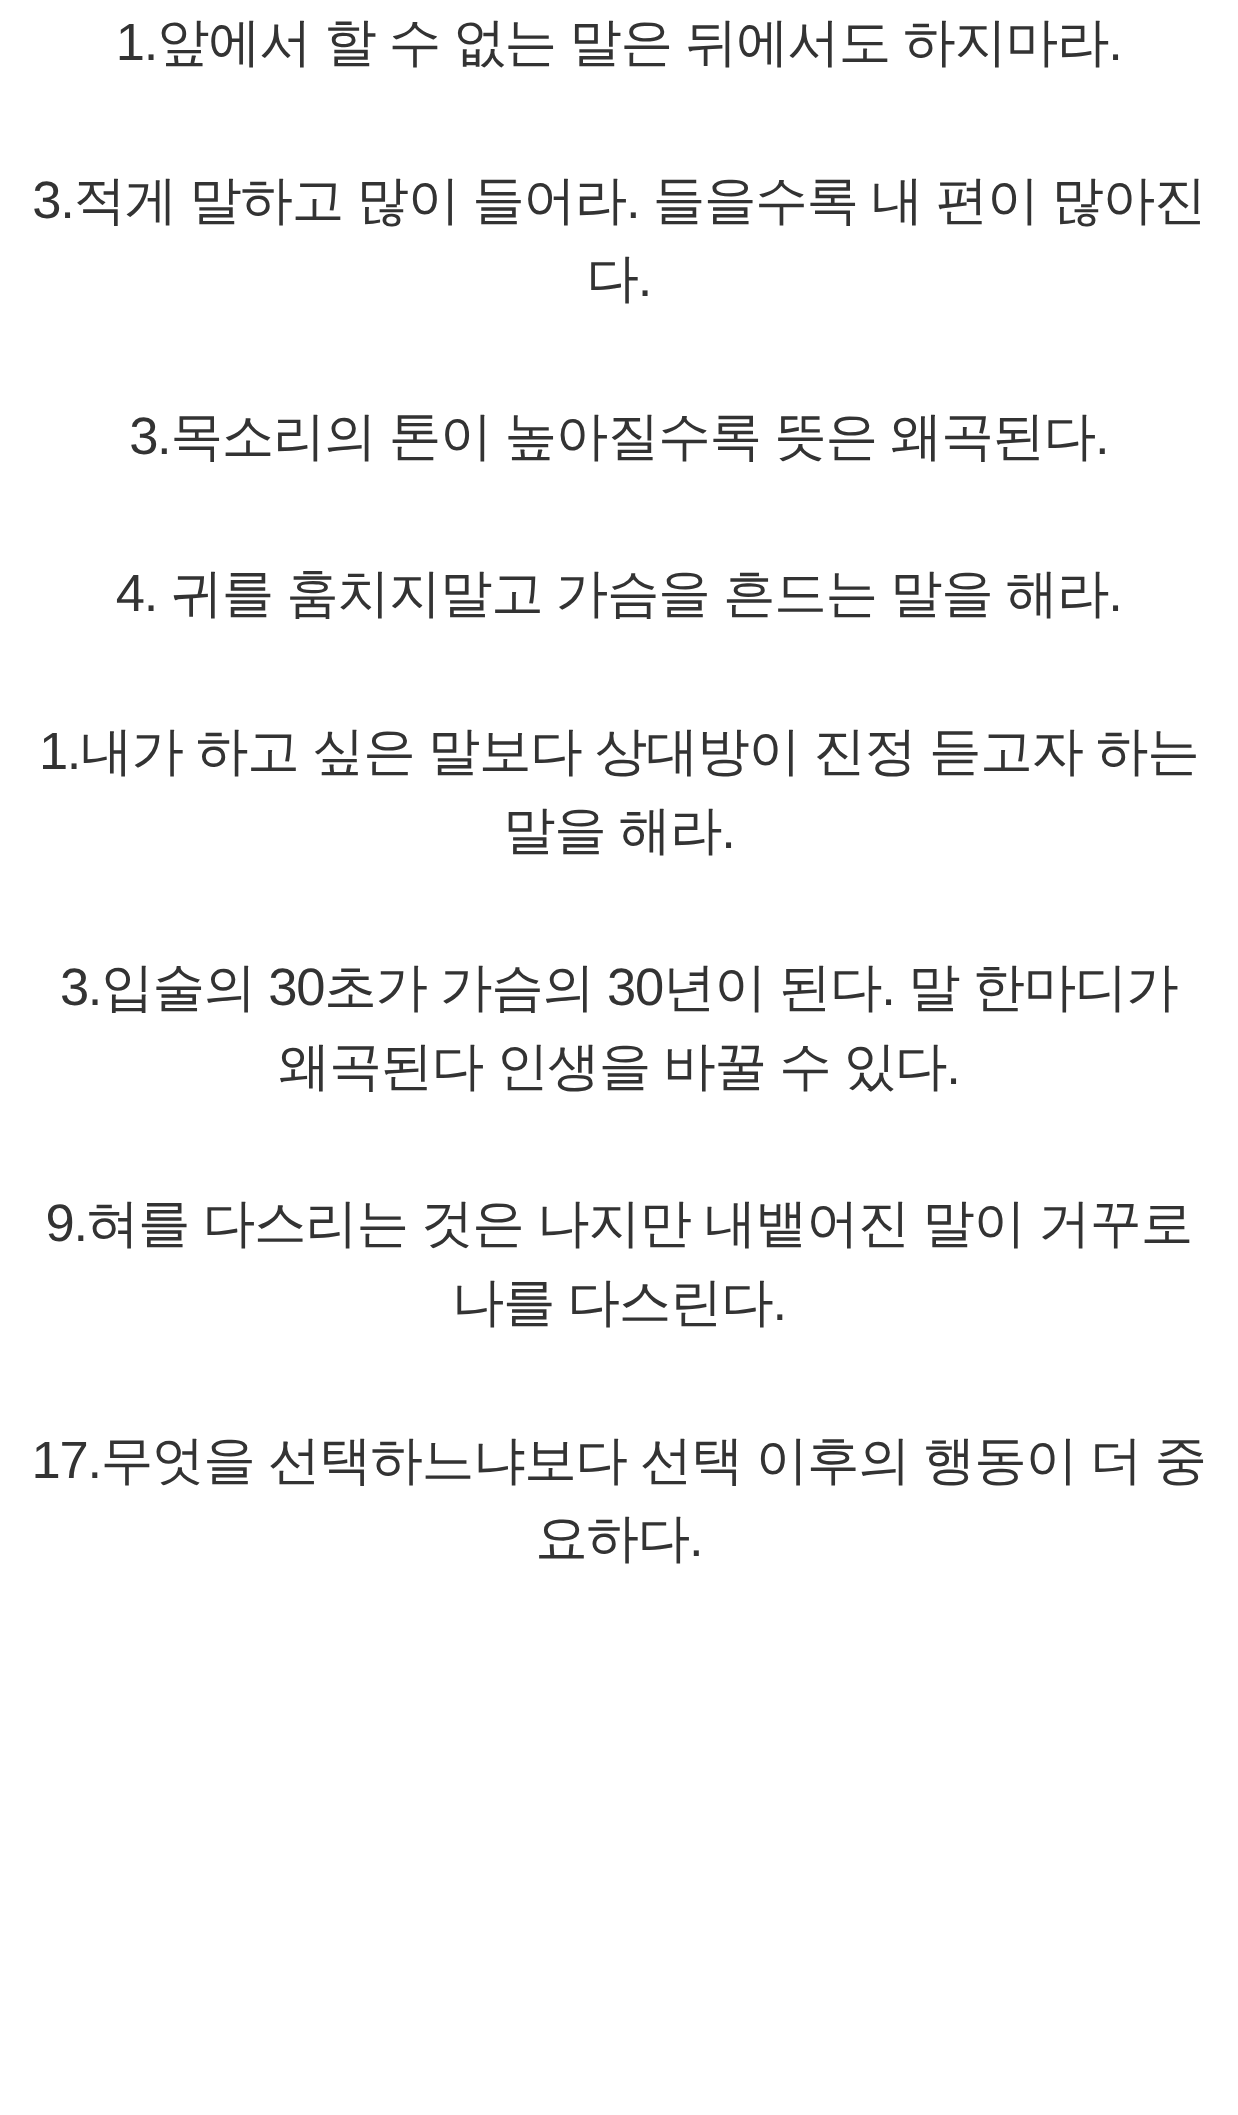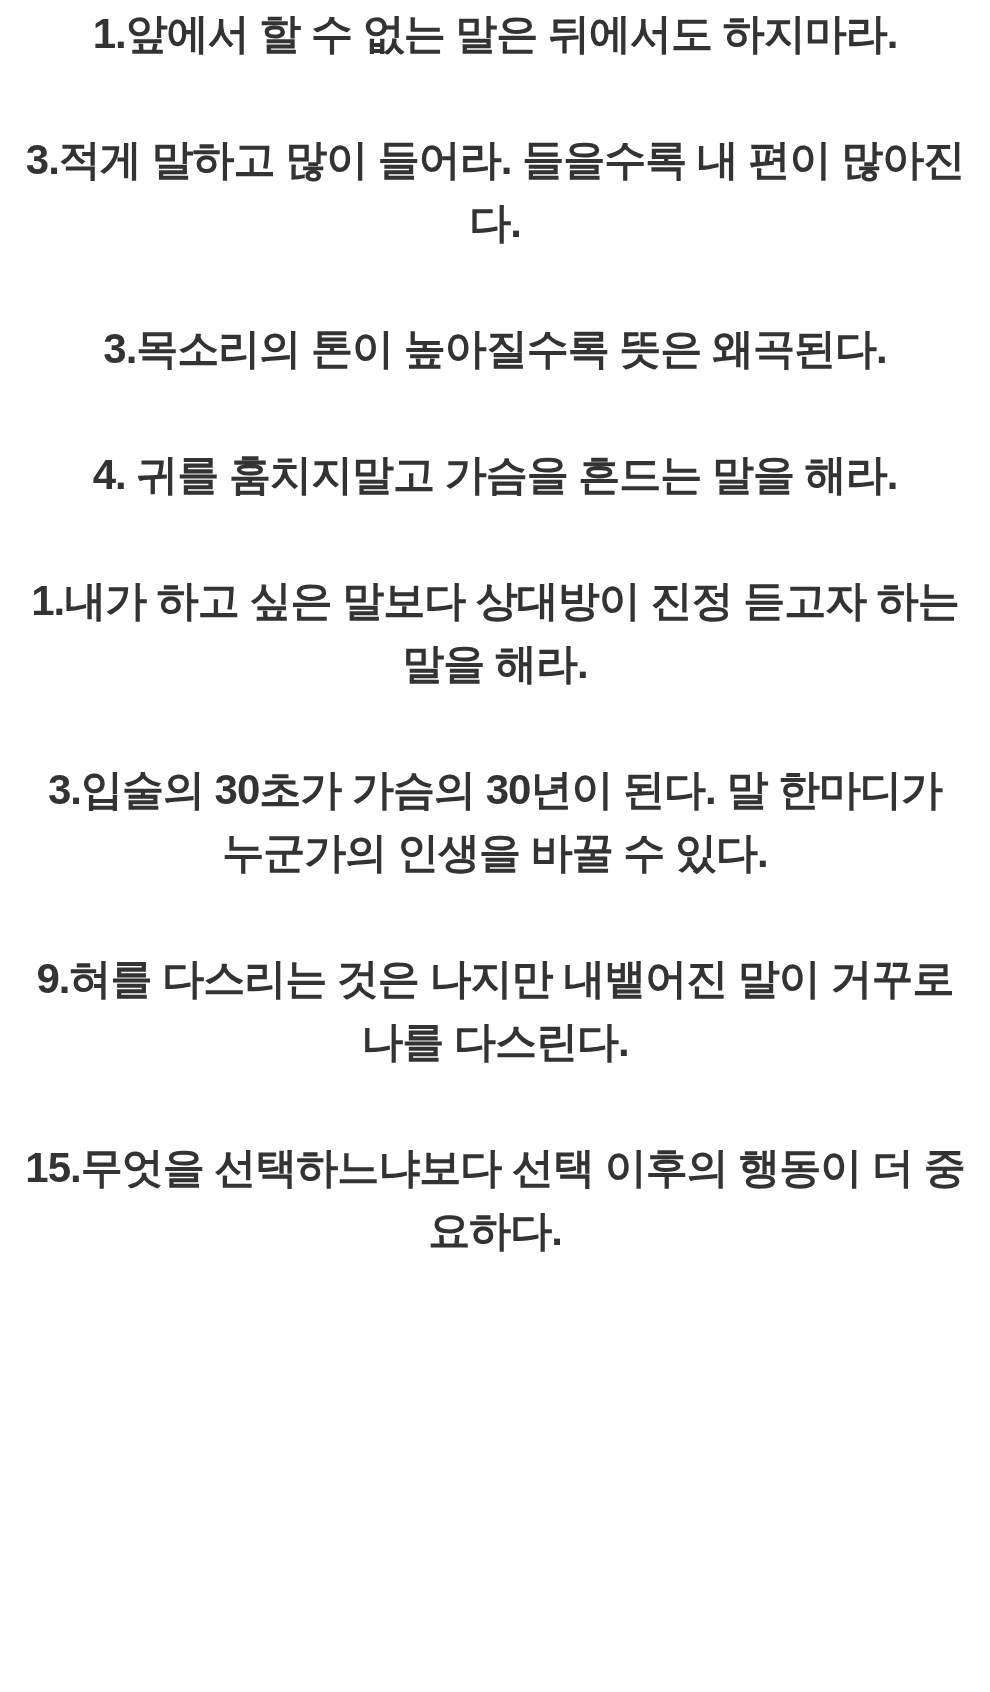--- a/index.html
+++ b/index.html
@@ -17,21 +17,21 @@
       font-family: "Liberation Sans", "DejaVu Sans", sans-serif;
       color: #333333;
       font-size: 42px;
       letter-spacing: -1px;
       text-align: center;
       overflow: hidden;
     }
     .item {
       margin: 0 0 63px 0;
       line-height: 63px;
-      font-weight: 700;
+      font-weight: 400;
     }
     .line {
       display: block;
       white-space: nowrap;
     }
   </style>
 </head>
 <body>
 
 <div class="page">
@@ -55,26 +55,26 @@
 
   <p class="item">
     <span class="line">1.내가 하고 싶은 말보다 상대방이 진정 듣고자 하는</span>
     <span class="line">말을 해라.</span>
   </p>
 
 
 
   <p class="item">
     <span class="line">3.입술의 30초가 가슴의 30년이 된다. 말 한마디가</span>
-    <span class="line">누군가의 인생을 바꿀 수 있다.</span>
+    <span class="line">왜곡된다 인생을 바꿀 수 있다.</span>
   </p>
 
   <p class="item">
     <span class="line">9.혀를 다스리는 것은 나지만 내뱉어진 말이 거꾸로</span>
     <span class="line">나를 다스린다.</span>
   </p>
 
   <p class="item">
-    <span class="line">15.무엇을 선택하느냐보다 선택 이후의 행동이 더 중</span>
+    <span class="line">17.무엇을 선택하느냐보다 선택 이후의 행동이 더 중</span>
     <span class="line">요하다.</span>
   </p>
 
 </div>
 
 </body></html>

